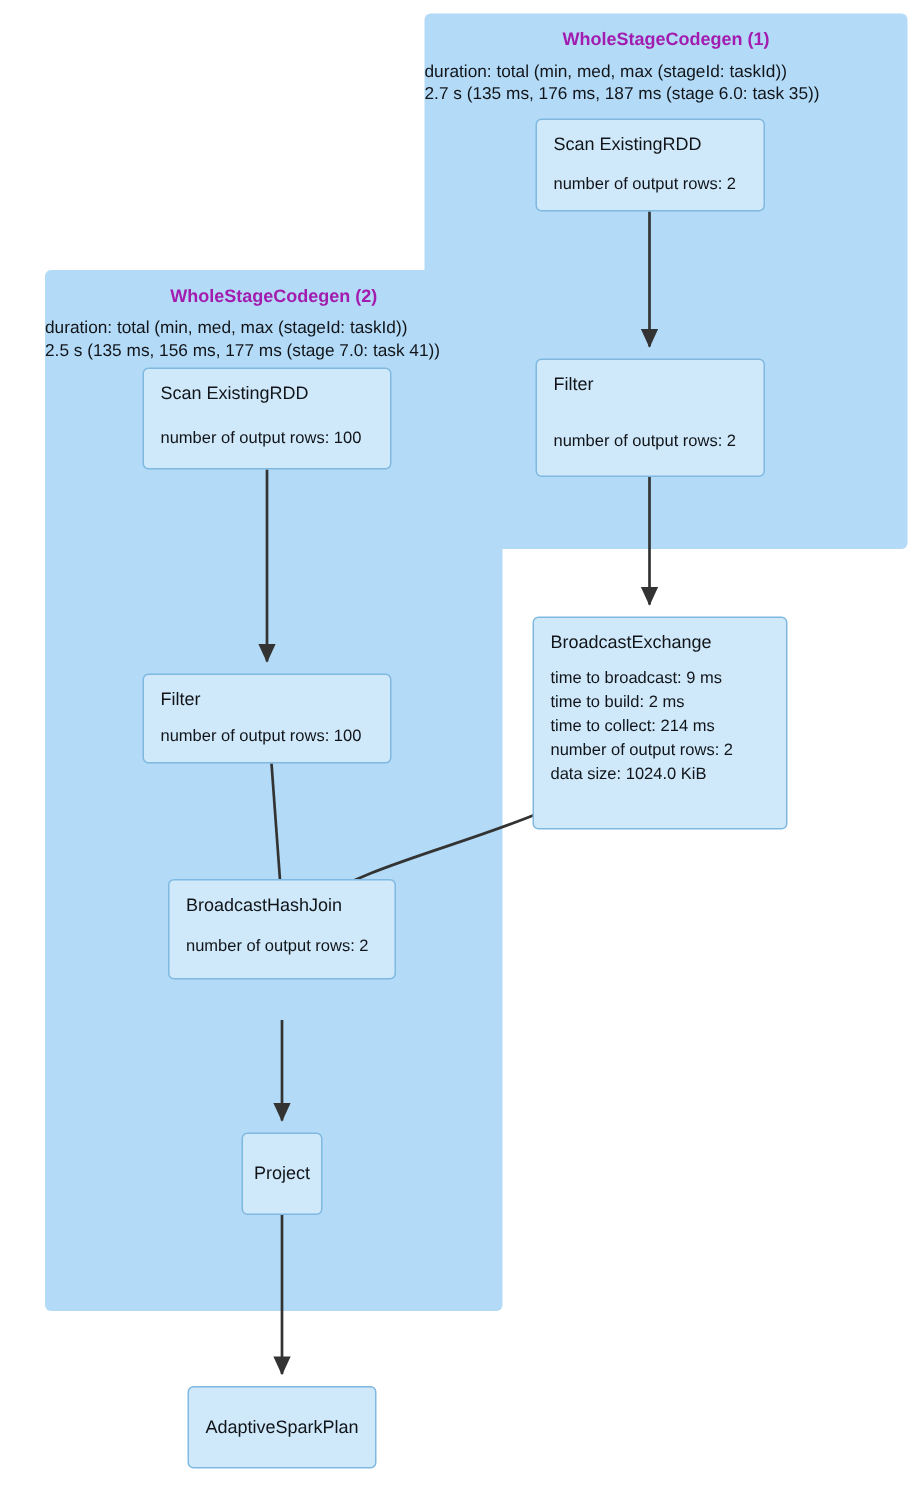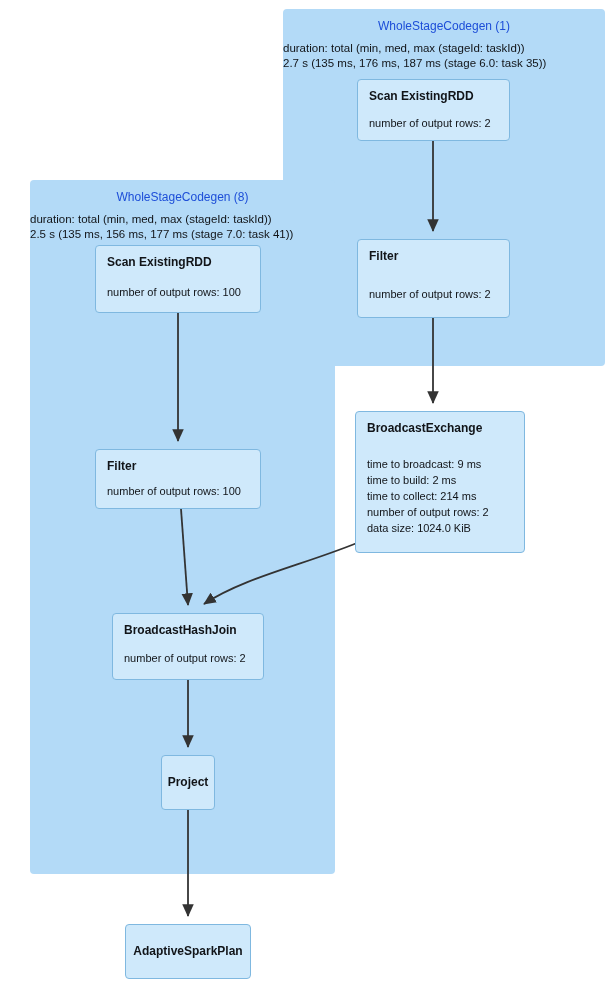--- a/index.html
+++ b/index.html
@@ -28,22 +28,22 @@
   }
   .cluster {
     position: absolute;
     background: #b3daf7;
     border-radius: 4px;
     box-sizing: border-box;
   }
   .cluster-title {
     text-align: center;
     font-size: 12px;
-    font-weight: normal;
-    color: #1d4ed8;
+    font-weight: bold;
+    color: #a21caf;
     padding-top: 10px;
     line-height: 15px;
   }
   .cluster-sub {
     text-align: left;
     font-size: 11.5px;
     color: #111418;
     line-height: 15px;
     padding-top: 7px;
     white-space: pre-line;
@@ -51,21 +51,21 @@
   .node {
     position: absolute;
     background: #cfe9fb;
     border: 1px solid #7fb8e0;
     border-radius: 4px;
     box-sizing: border-box;
     padding: 9px 10px 9px 11px;
   }
   .node-title {
     font-size: 12px;
-    font-weight: bold;
+    font-weight: normal;
     color: #111418;
     line-height: 15px;
   }
   .node-metrics {
     font-size: 11px;
     color: #111418;
     line-height: 16px;
     margin-top: 11px;
     white-space: pre-line;
   }
@@ -84,21 +84,21 @@
 
 <div id="stage">
 
   <div class="cluster" style="left:283px; top:9px; width:322px; height:357px;">
     <div class="cluster-title">WholeStageCodegen (1)</div>
     <div class="cluster-sub">duration: total (min, med, max (stageId: taskId))
 2.7 s (135 ms, 176 ms, 187 ms (stage 6.0: task 35))</div>
   </div>
 
   <div class="cluster" style="left:30px; top:180px; width:305px; height:694px;">
-    <div class="cluster-title">WholeStageCodegen (8)</div>
+    <div class="cluster-title">WholeStageCodegen (2)</div>
     <div class="cluster-sub">duration: total (min, med, max (stageId: taskId))
 2.5 s (135 ms, 156 ms, 177 ms (stage 7.0: task 41))</div>
   </div>
 
   <svg id="edges" viewBox="0 0 614 997">
     <defs>
       <marker id="arrow" markerWidth="9" markerHeight="9" refX="6.5" refY="3.2" orient="auto" markerUnits="strokeWidth">
         <path d="M0,0 L7,3.2 L0,6.4 z" fill="#333333"></path>
       </marker>
     </defs>
@@ -128,28 +128,28 @@
     <div class="node-metrics" style="margin-top:14px;">number of output rows: 100</div>
   </div>
 
   <div class="node" style="left:95px; top:449px; width:166px; height:60px;">
     <div class="node-title">Filter</div>
     <div class="node-metrics" style="margin-top:9px;">number of output rows: 100</div>
   </div>
 
   <div class="node" style="left:355px; top:411px; width:170px; height:142px;">
     <div class="node-title">BroadcastExchange</div>
-    <div class="node-metrics" style="margin-top:20px;">time to broadcast: 9 ms
+    <div class="node-metrics" style="margin-top:8px;">time to broadcast: 9 ms
 time to build: 2 ms
 time to collect: 214 ms
 number of output rows: 2
 data size: 1024.0 KiB</div>
   </div>
 
-  <div class="node" style="left:112px; top:613px; width:152px; height:67px;">
+  <div class="node" style="left:112px; top:586px; width:152px; height:67px;">
     <div class="node-title">BroadcastHashJoin</div>
     <div class="node-metrics" style="margin-top:12px;">number of output rows: 2</div>
   </div>
 
   <div class="node compact" style="left:125px; top:924px; width:126px; height:55px;">
     <div class="node-title">AdaptiveSparkPlan</div>
   </div>
 
   <div class="node compact" style="left:161px; top:755px; width:54px; height:55px;">
     <div class="node-title">Project</div>

